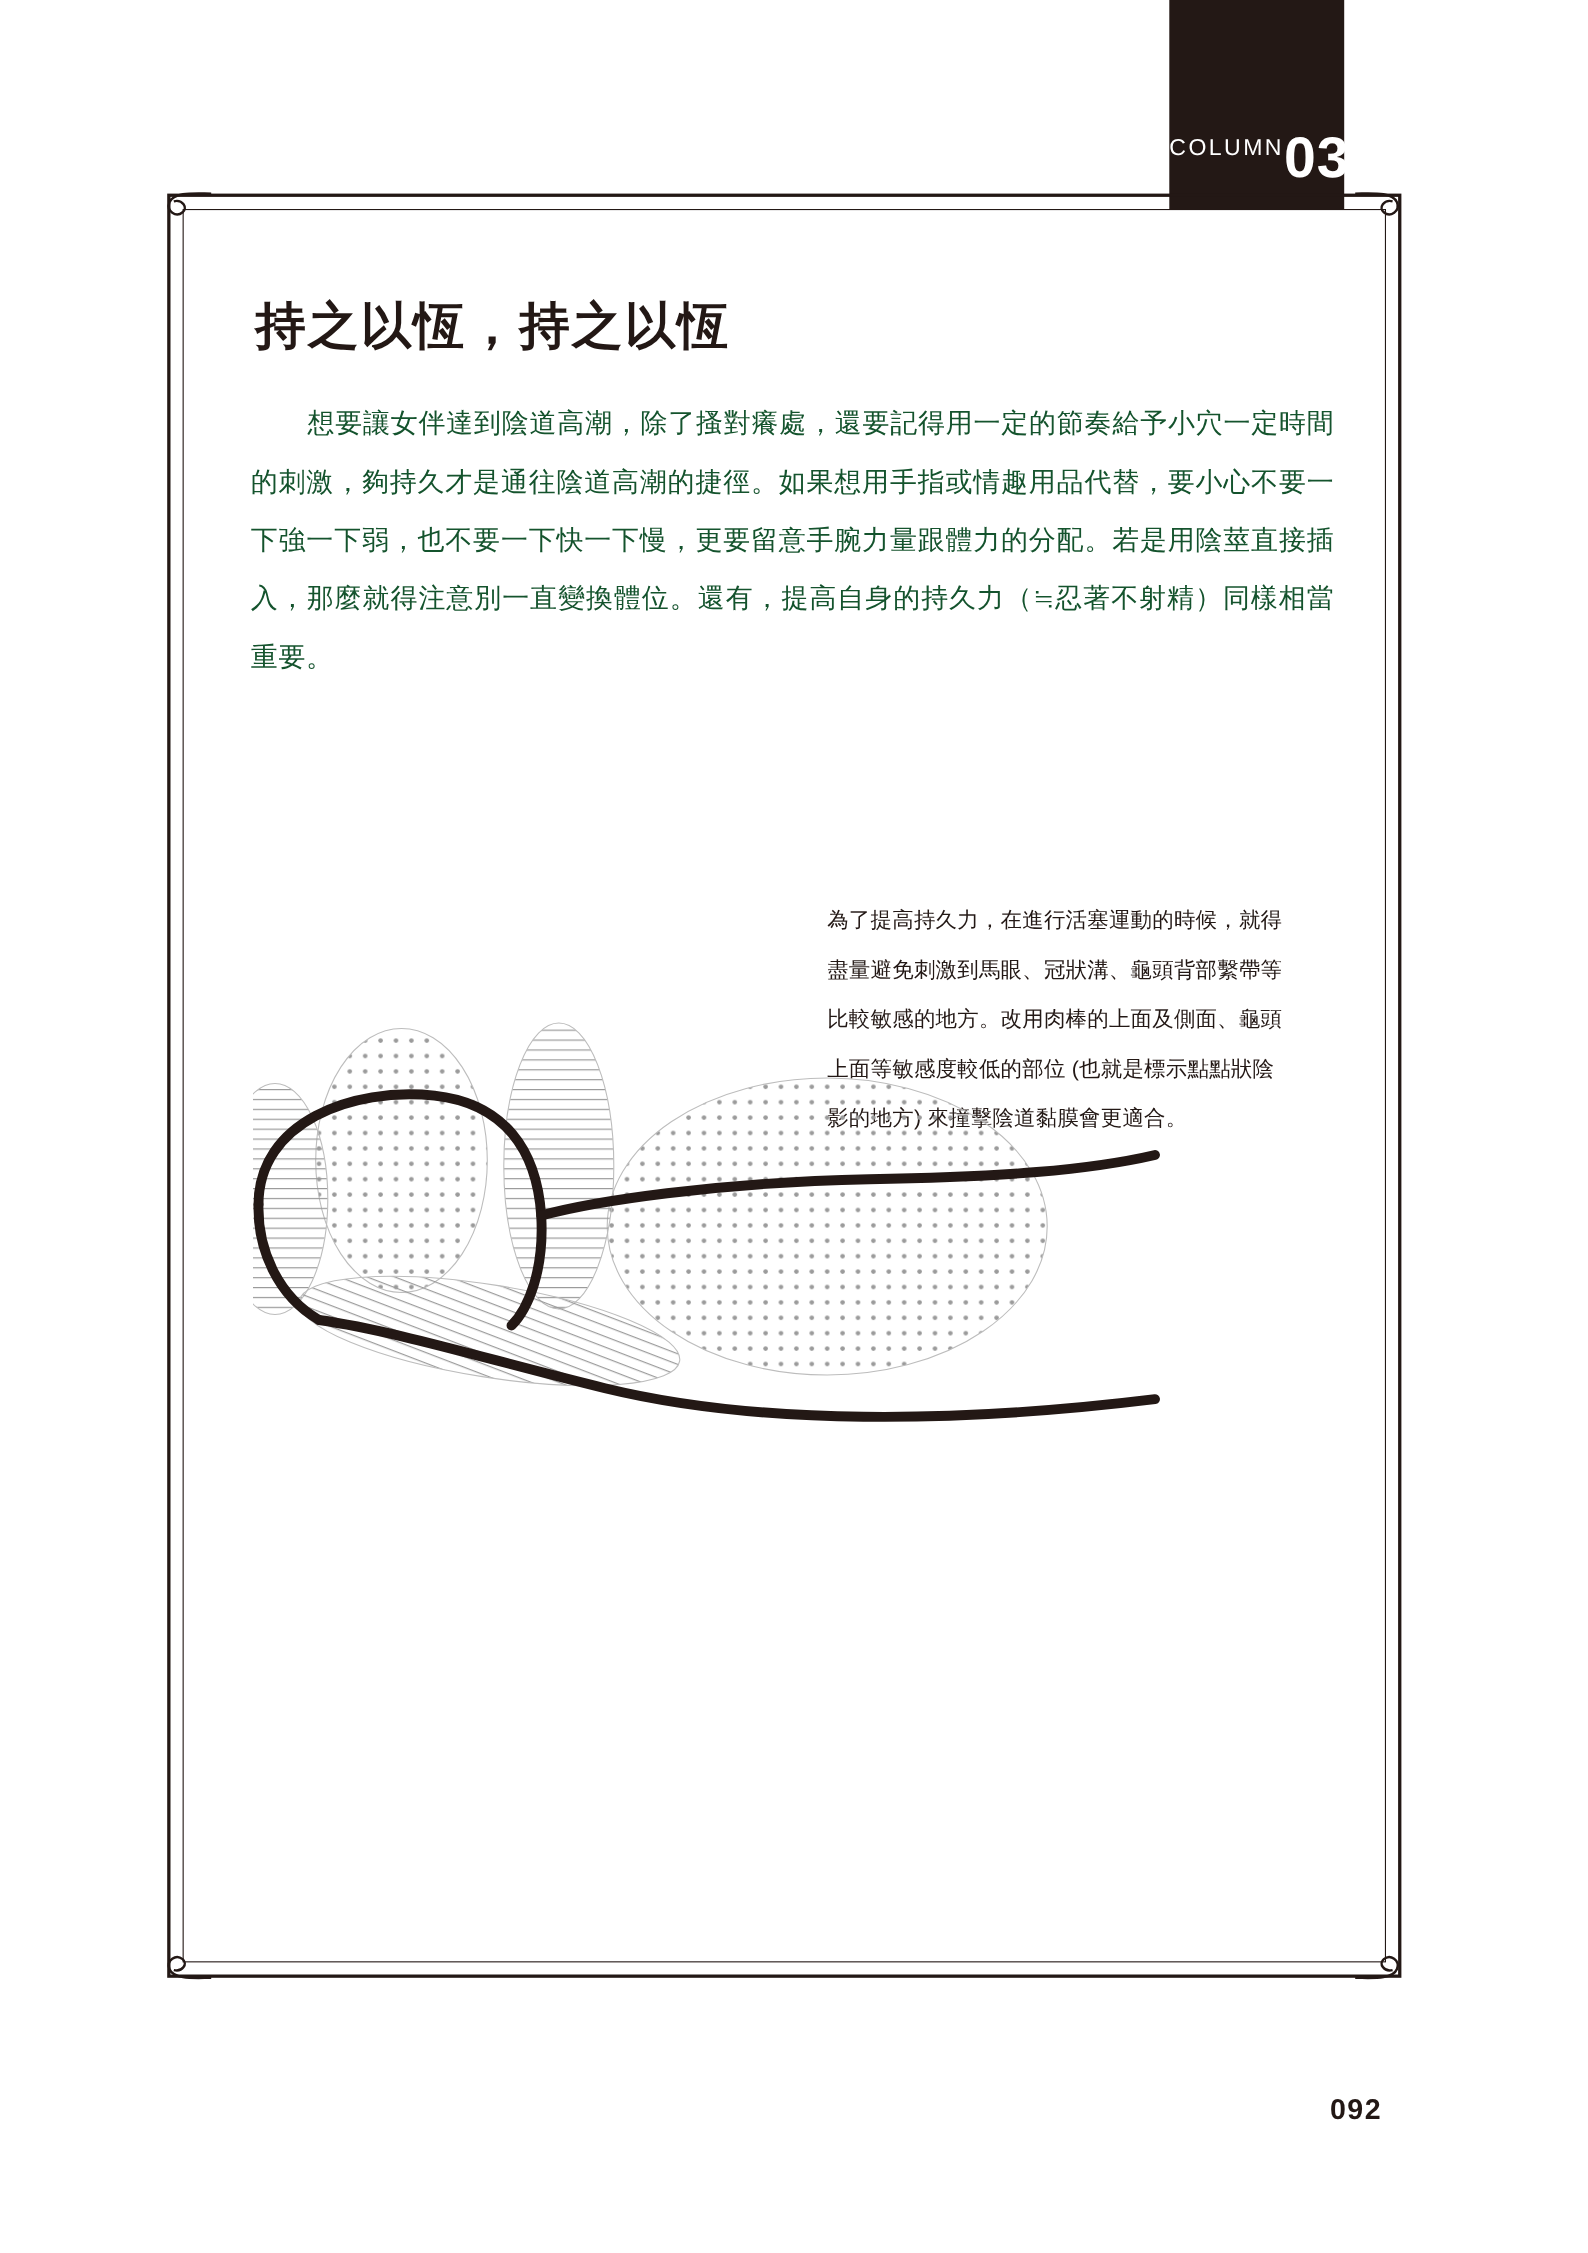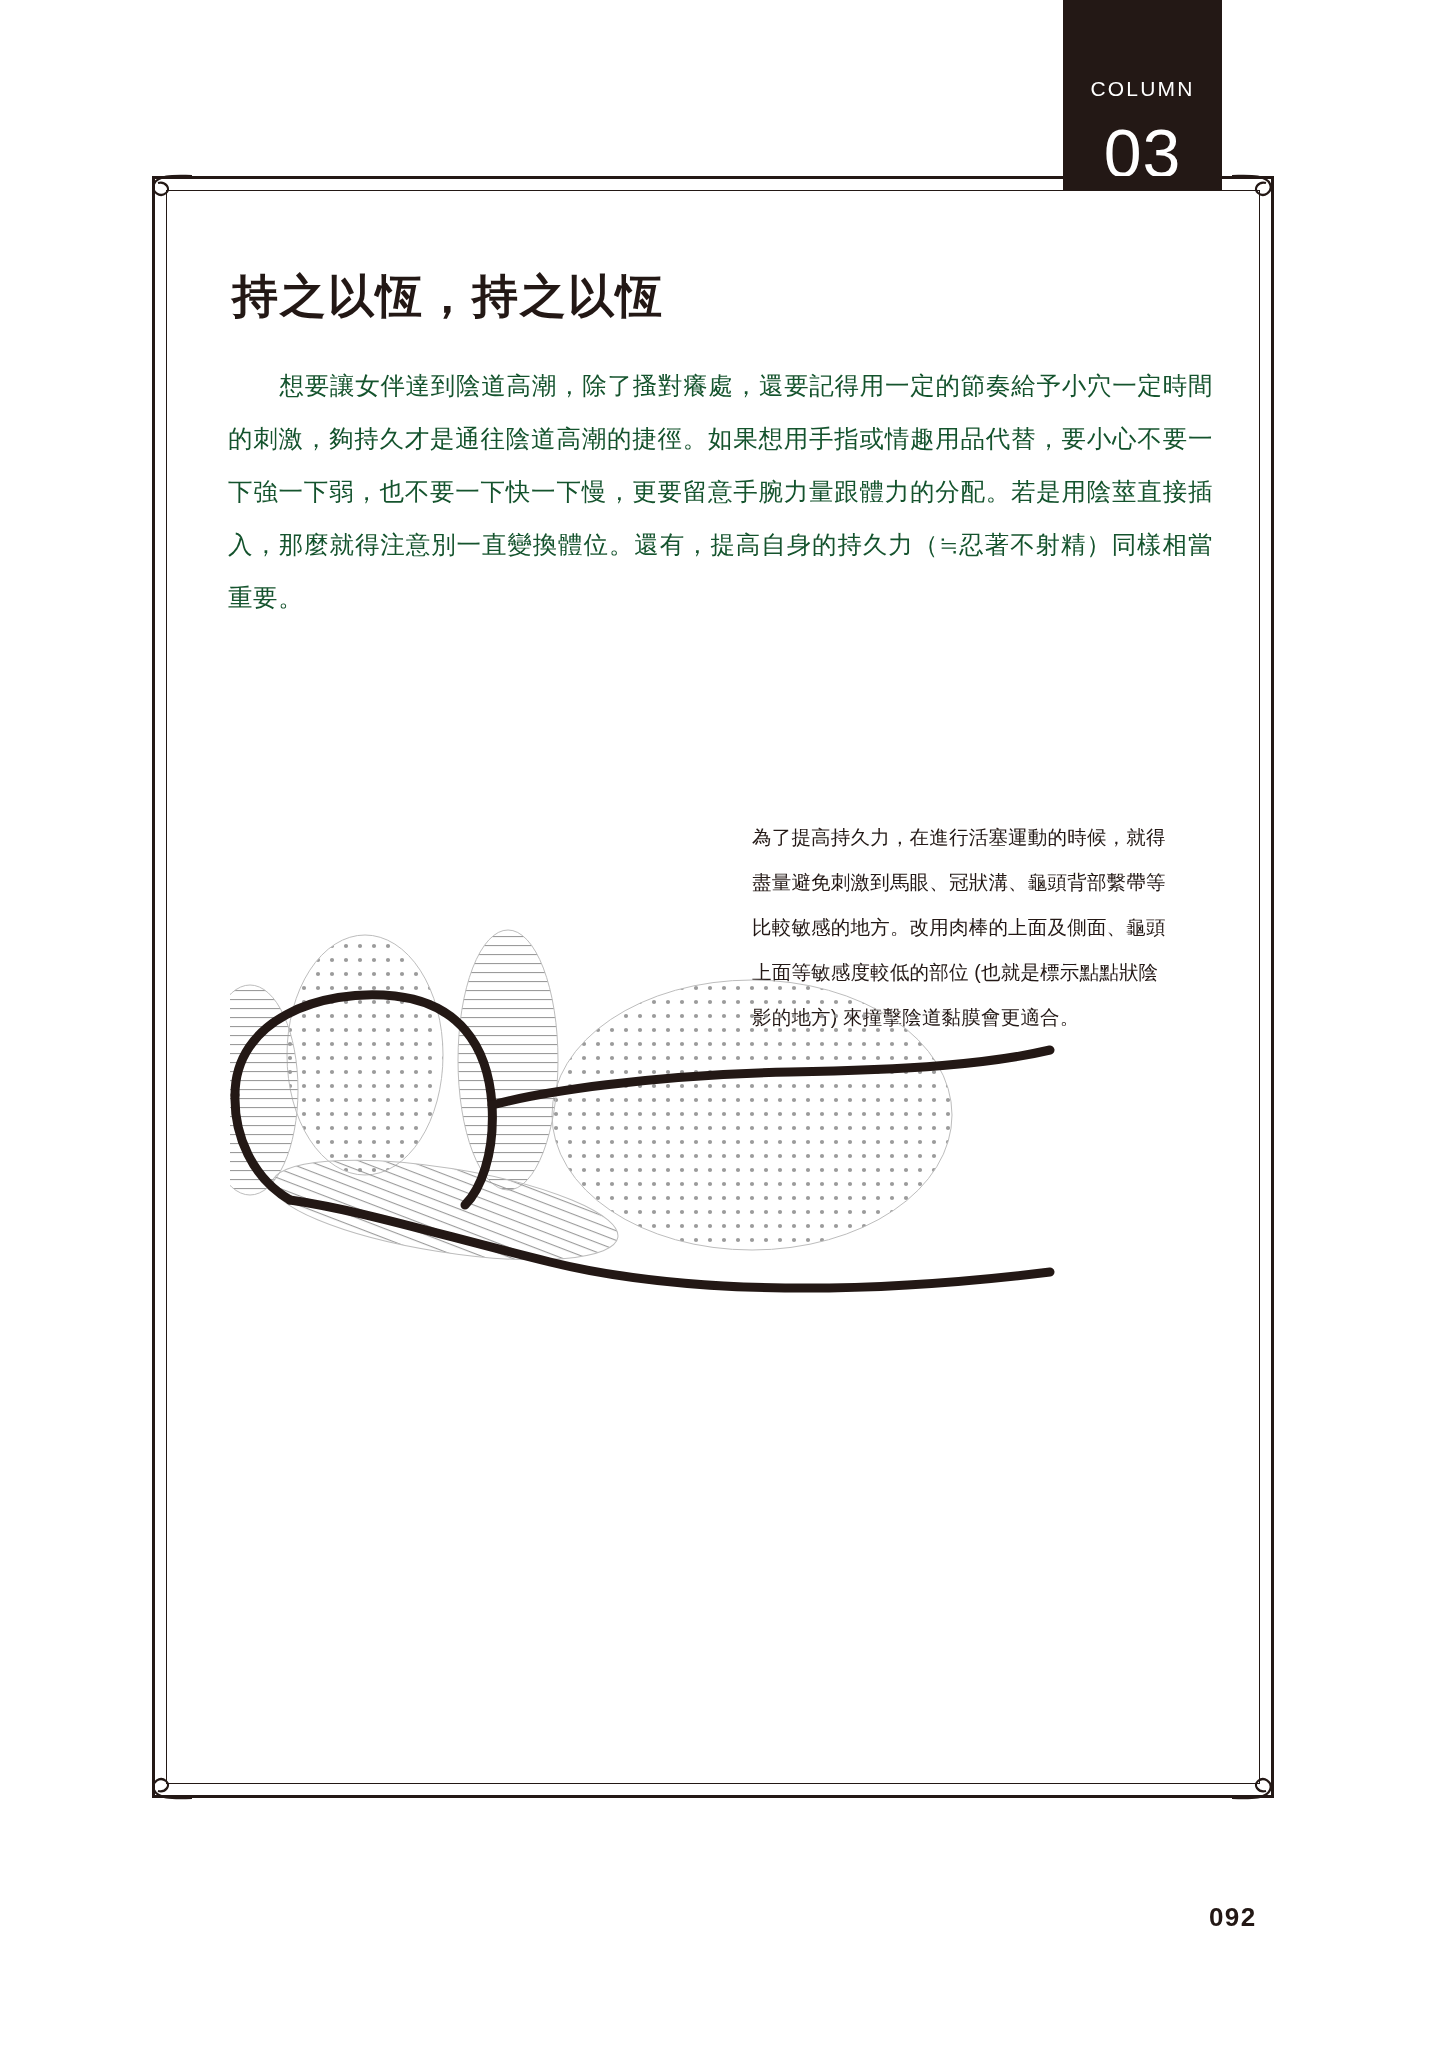--- a/index.html
+++ b/index.html
@@ -19,35 +19,35 @@
   
   .column-tab {
     position: absolute;
     top: 0;
     left: 1063px;
     width: 159px;
     height: 190px;
     background: #231815;
     color: #ffffff;
     display: flex;
-    flex-direction: column;
+    flex-direction: row;
     align-items: center;
     justify-content: flex-start;
     padding-top: 78px;
     box-sizing: border-box;
   }
   .column-tab .col-label {
     font-size: 21px;
     letter-spacing: 2.2px;
     font-weight: 500;
     line-height: 1;
   }
   .column-tab .col-number {
-    font-size: 68px;
-    font-weight: 400;
+    font-size: 52px;
+    font-weight: 700;
     line-height: 1;
     margin-top: 20px;
     letter-spacing: 1px;
   }
 
   
   .frame-outer {
     position: absolute;
     left: 152px;
     top: 176px;

